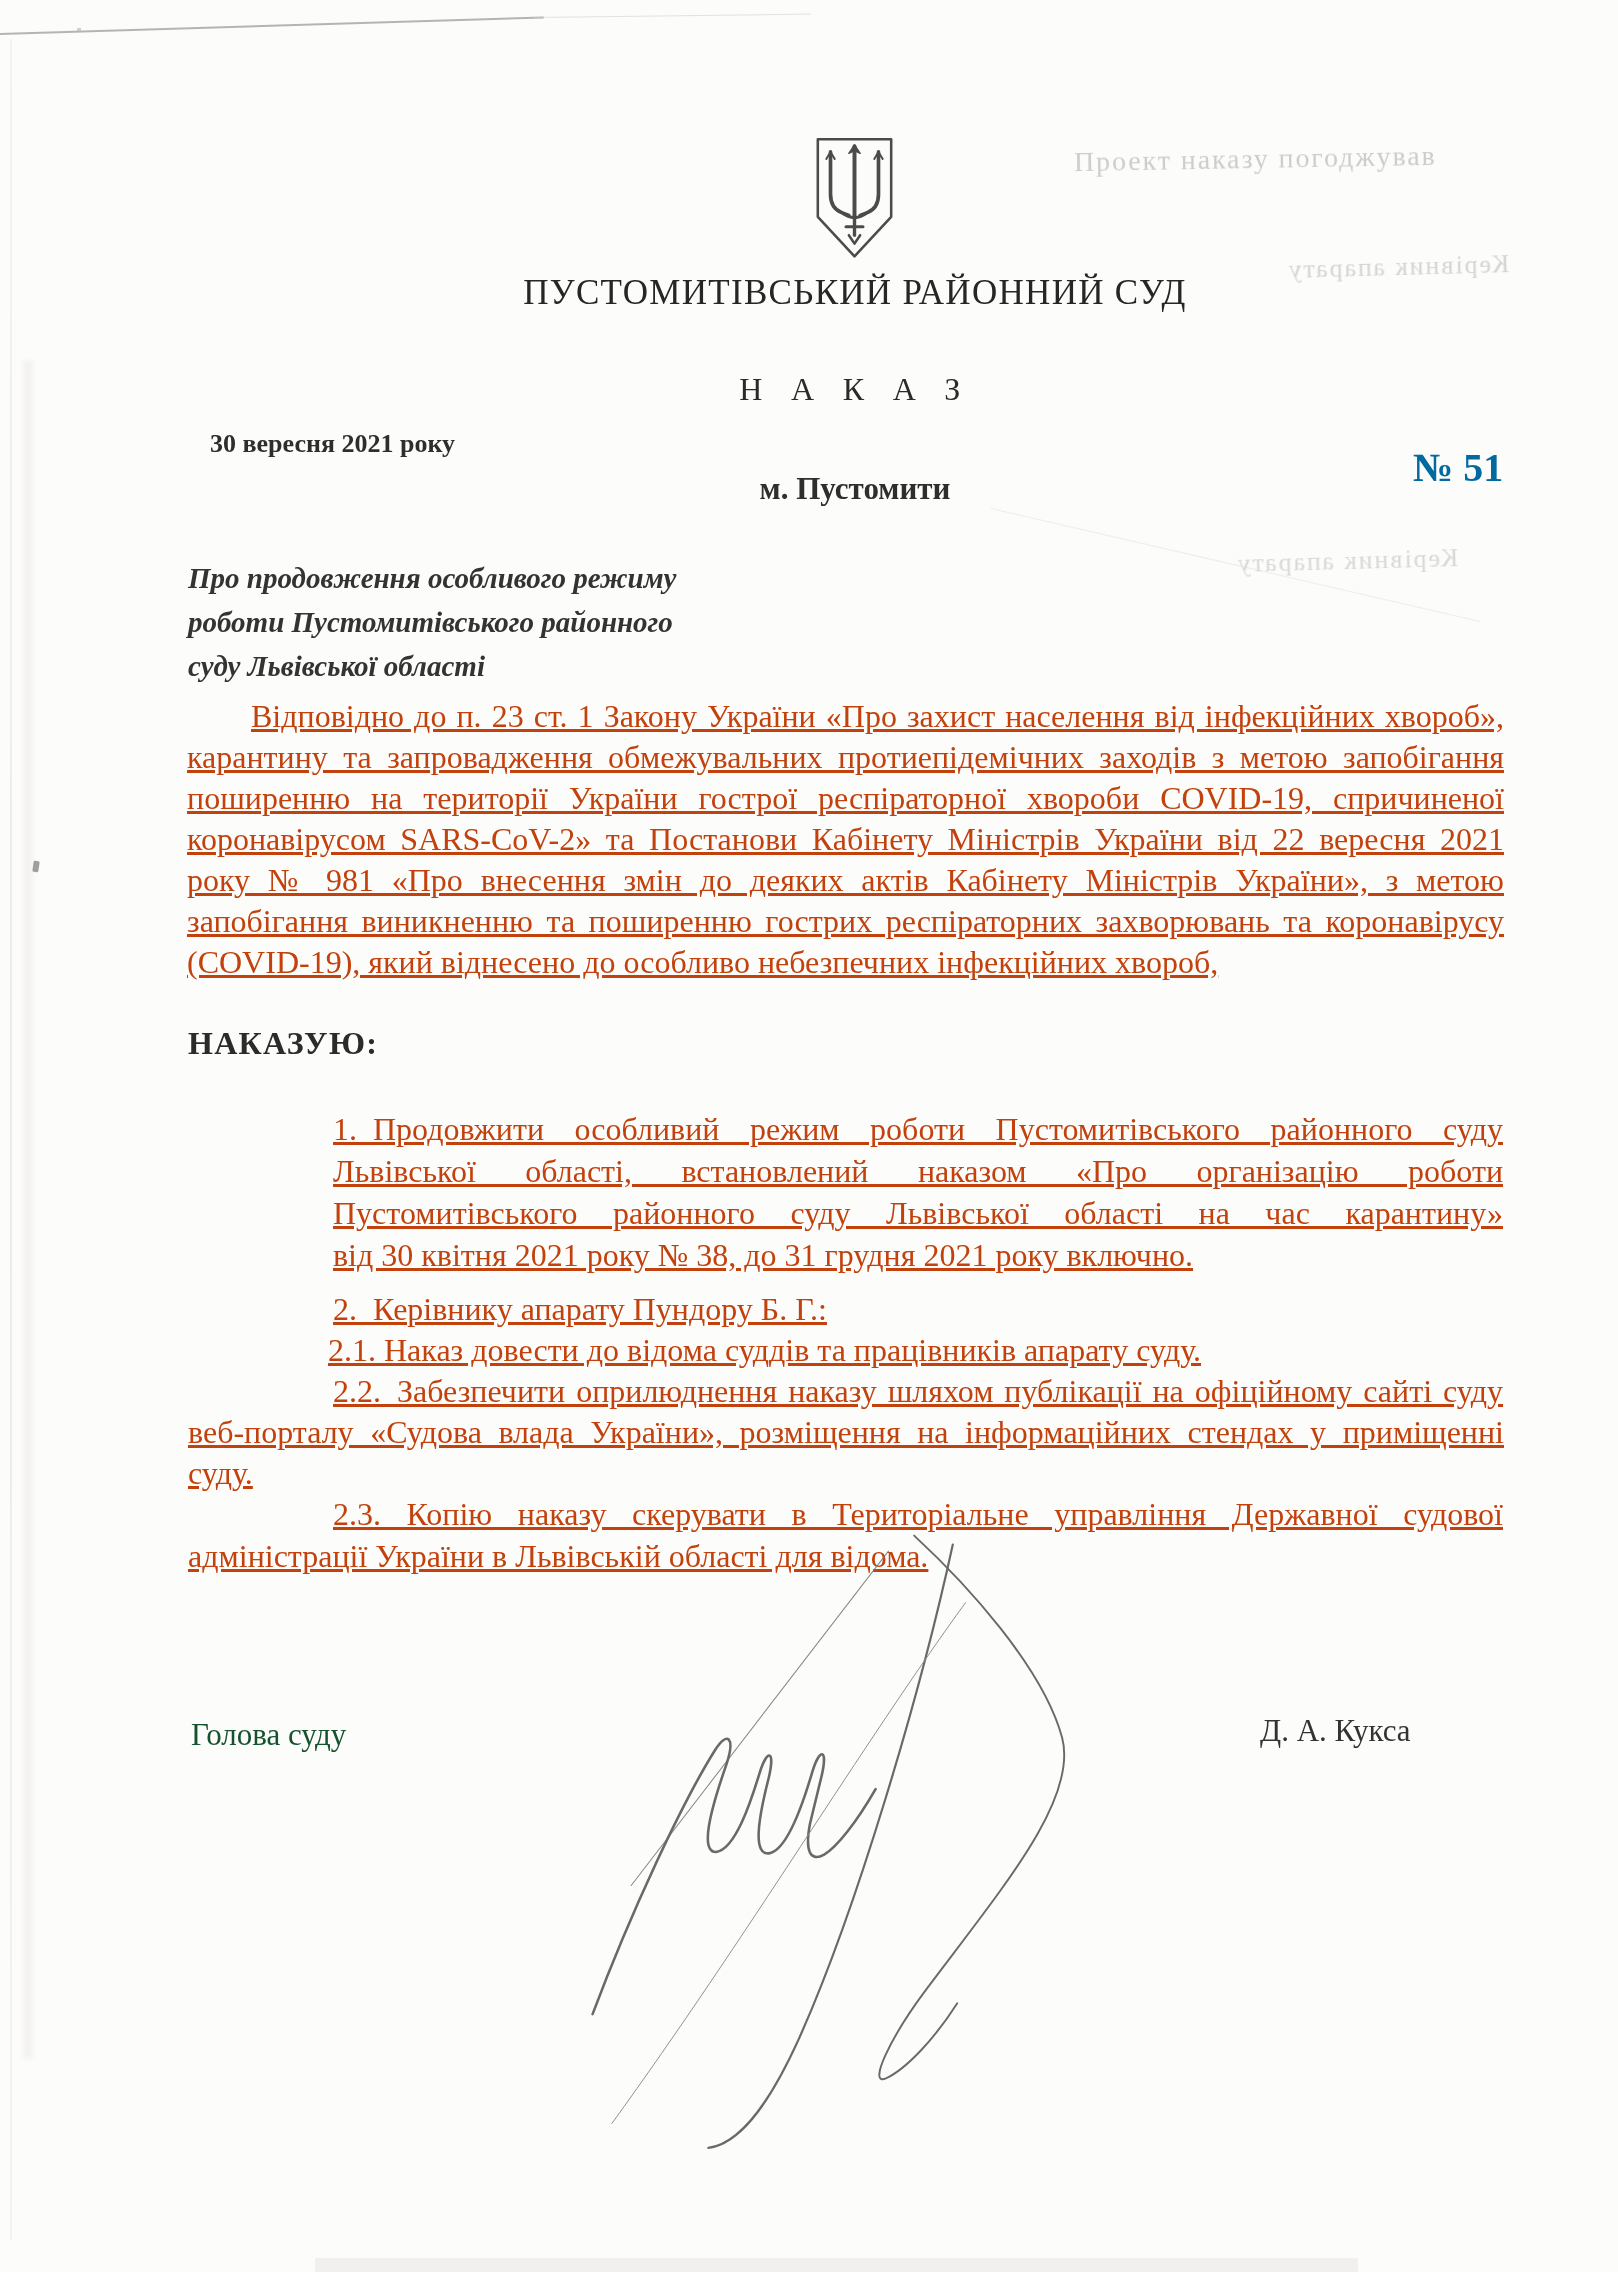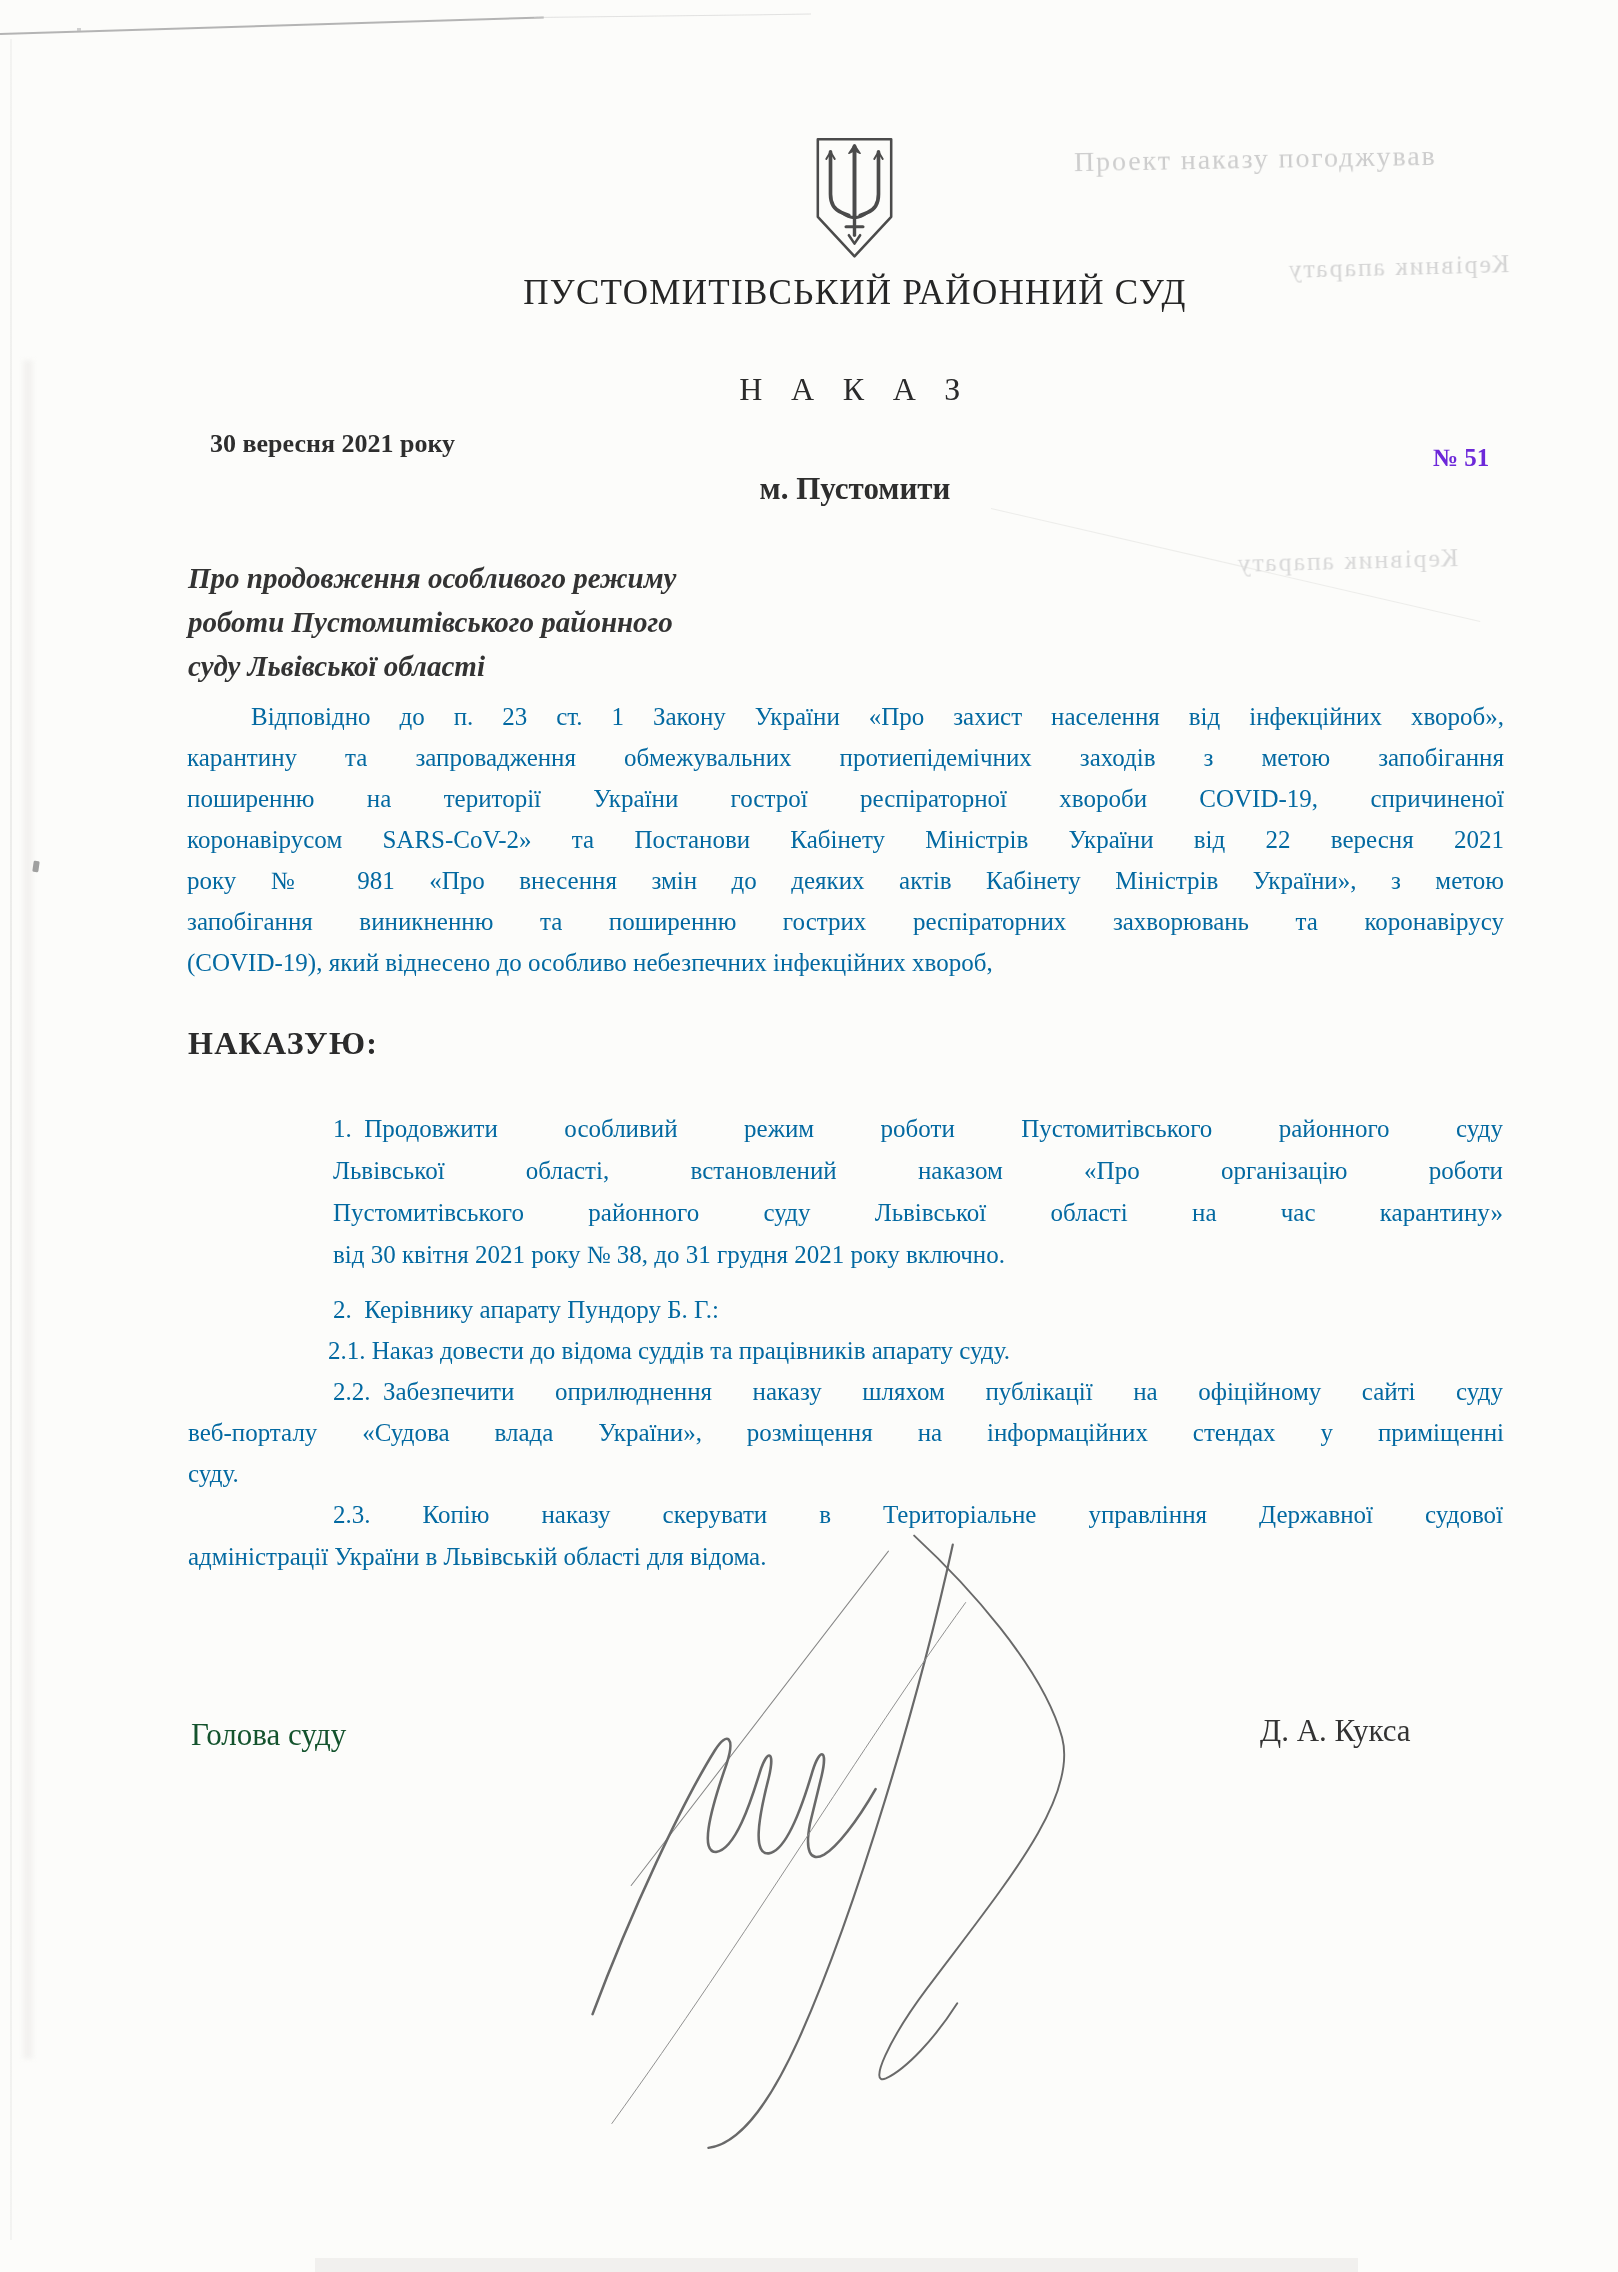--- a/index.html
+++ b/index.html
@@ -9,21 +9,21 @@
     margin:0 auto;
     background:#fcfcfa;
     font-family:"Liberation Serif","DejaVu Serif",serif;
     color:#3d3d3d;
     overflow:hidden;
   }
   .abs{position:absolute;}
   .centered{text-align:center;}
   .bold{font-weight:bold;}
   .jline{text-align:justify;text-align-last:justify;}
-  .body-text{font-size:25px;line-height:41px;color:#0369a1;}
+  .body-text{font-size:32px;line-height:41px;color:#c2410c;text-decoration:underline;}
   .header-caps{
     font-size:35px;line-height:36px;letter-spacing:1.3px;
     color:#262626;white-space:nowrap;
   }
   .bleed{
     color:#cdcdcd;filter:blur(0.7px);white-space:nowrap;
     font-size:26px;letter-spacing:1.9px;
   }
   .mirror{transform:scaleX(-1) rotate(1.5deg);}
   .artifact{pointer-events:none;}
@@ -61,21 +61,21 @@
       <path d="M24 65 H36" stroke-width="2.2"></path>
       <path d="M26 71 L30 77 L34 71" stroke-width="1.8"></path>
     </svg>
   </div>
 
   <div class="abs centered header-caps" style="left:206px;top:239px;width:1298px;margin-top:36px;">ПУСТОМИТІВСЬКИЙ РАЙОННИЙ СУД</div>
 
   <div class="abs centered" style="left:206px;top:371px;width:1298px;font-size:32px;letter-spacing:10.3px;color:#2b2b2b;">Н А К А З</div>
 
   <div class="abs bold" style="left:210px;top:429px;font-size:26px;color:#2e2e2e;white-space:nowrap;">30 вересня 2021 року</div>
-  <div class="abs bold" style="left:1413px;top:444px;font-size:25px;color:#6d28d9;white-space:nowrap;margin-left:20px;">№ 51</div>
+  <div class="abs bold" style="left:1413px;top:444px;font-size:40px;color:#0369a1;white-space:nowrap;">№ 51</div>
 
   <div class="abs centered bold" style="left:206px;top:471px;width:1298px;font-size:31px;color:#2e2e2e;">м. Пустомити</div>
 
   <div class="abs" style="left:188px;top:556px;width:721px;font-size:29px;line-height:44px;font-style:italic;font-weight:bold;color:#333;">
     <div>Про продовження особливого режиму</div>
     <div>роботи Пустомитівського районного</div>
     <div>суду Львівської області</div>
   </div>
 
   <div class="abs body-text" style="left:187px;top:696px;width:1317px;">

